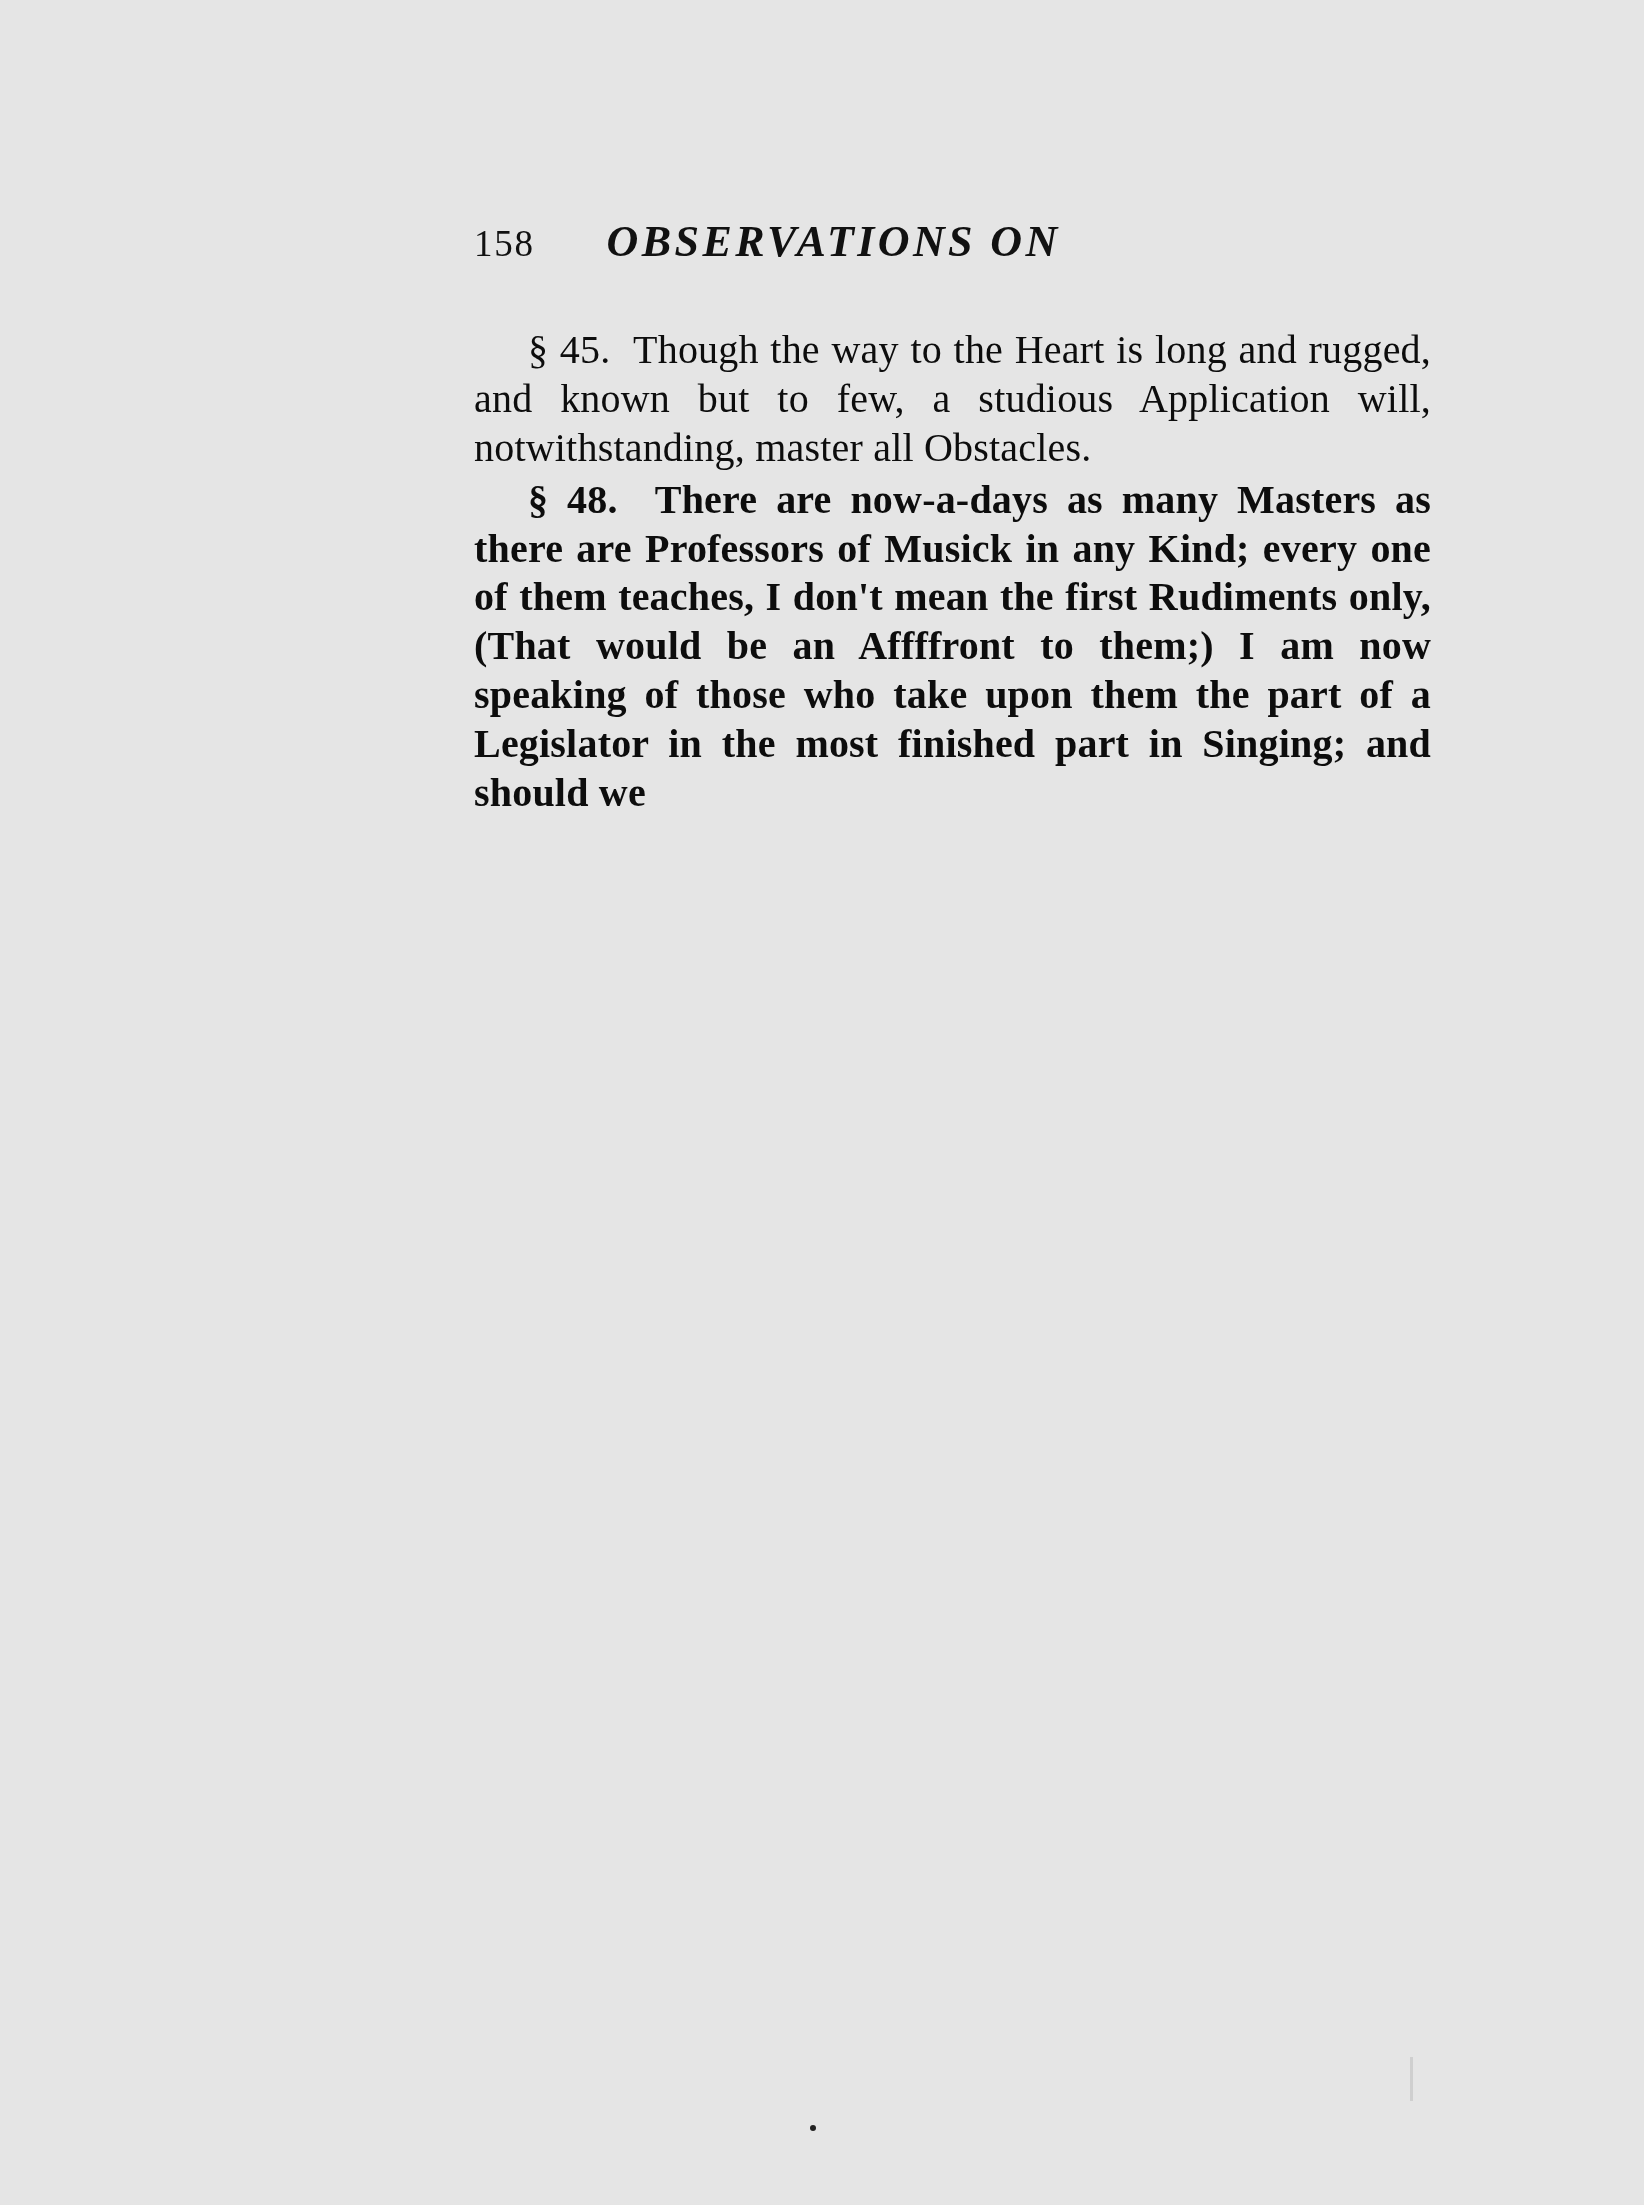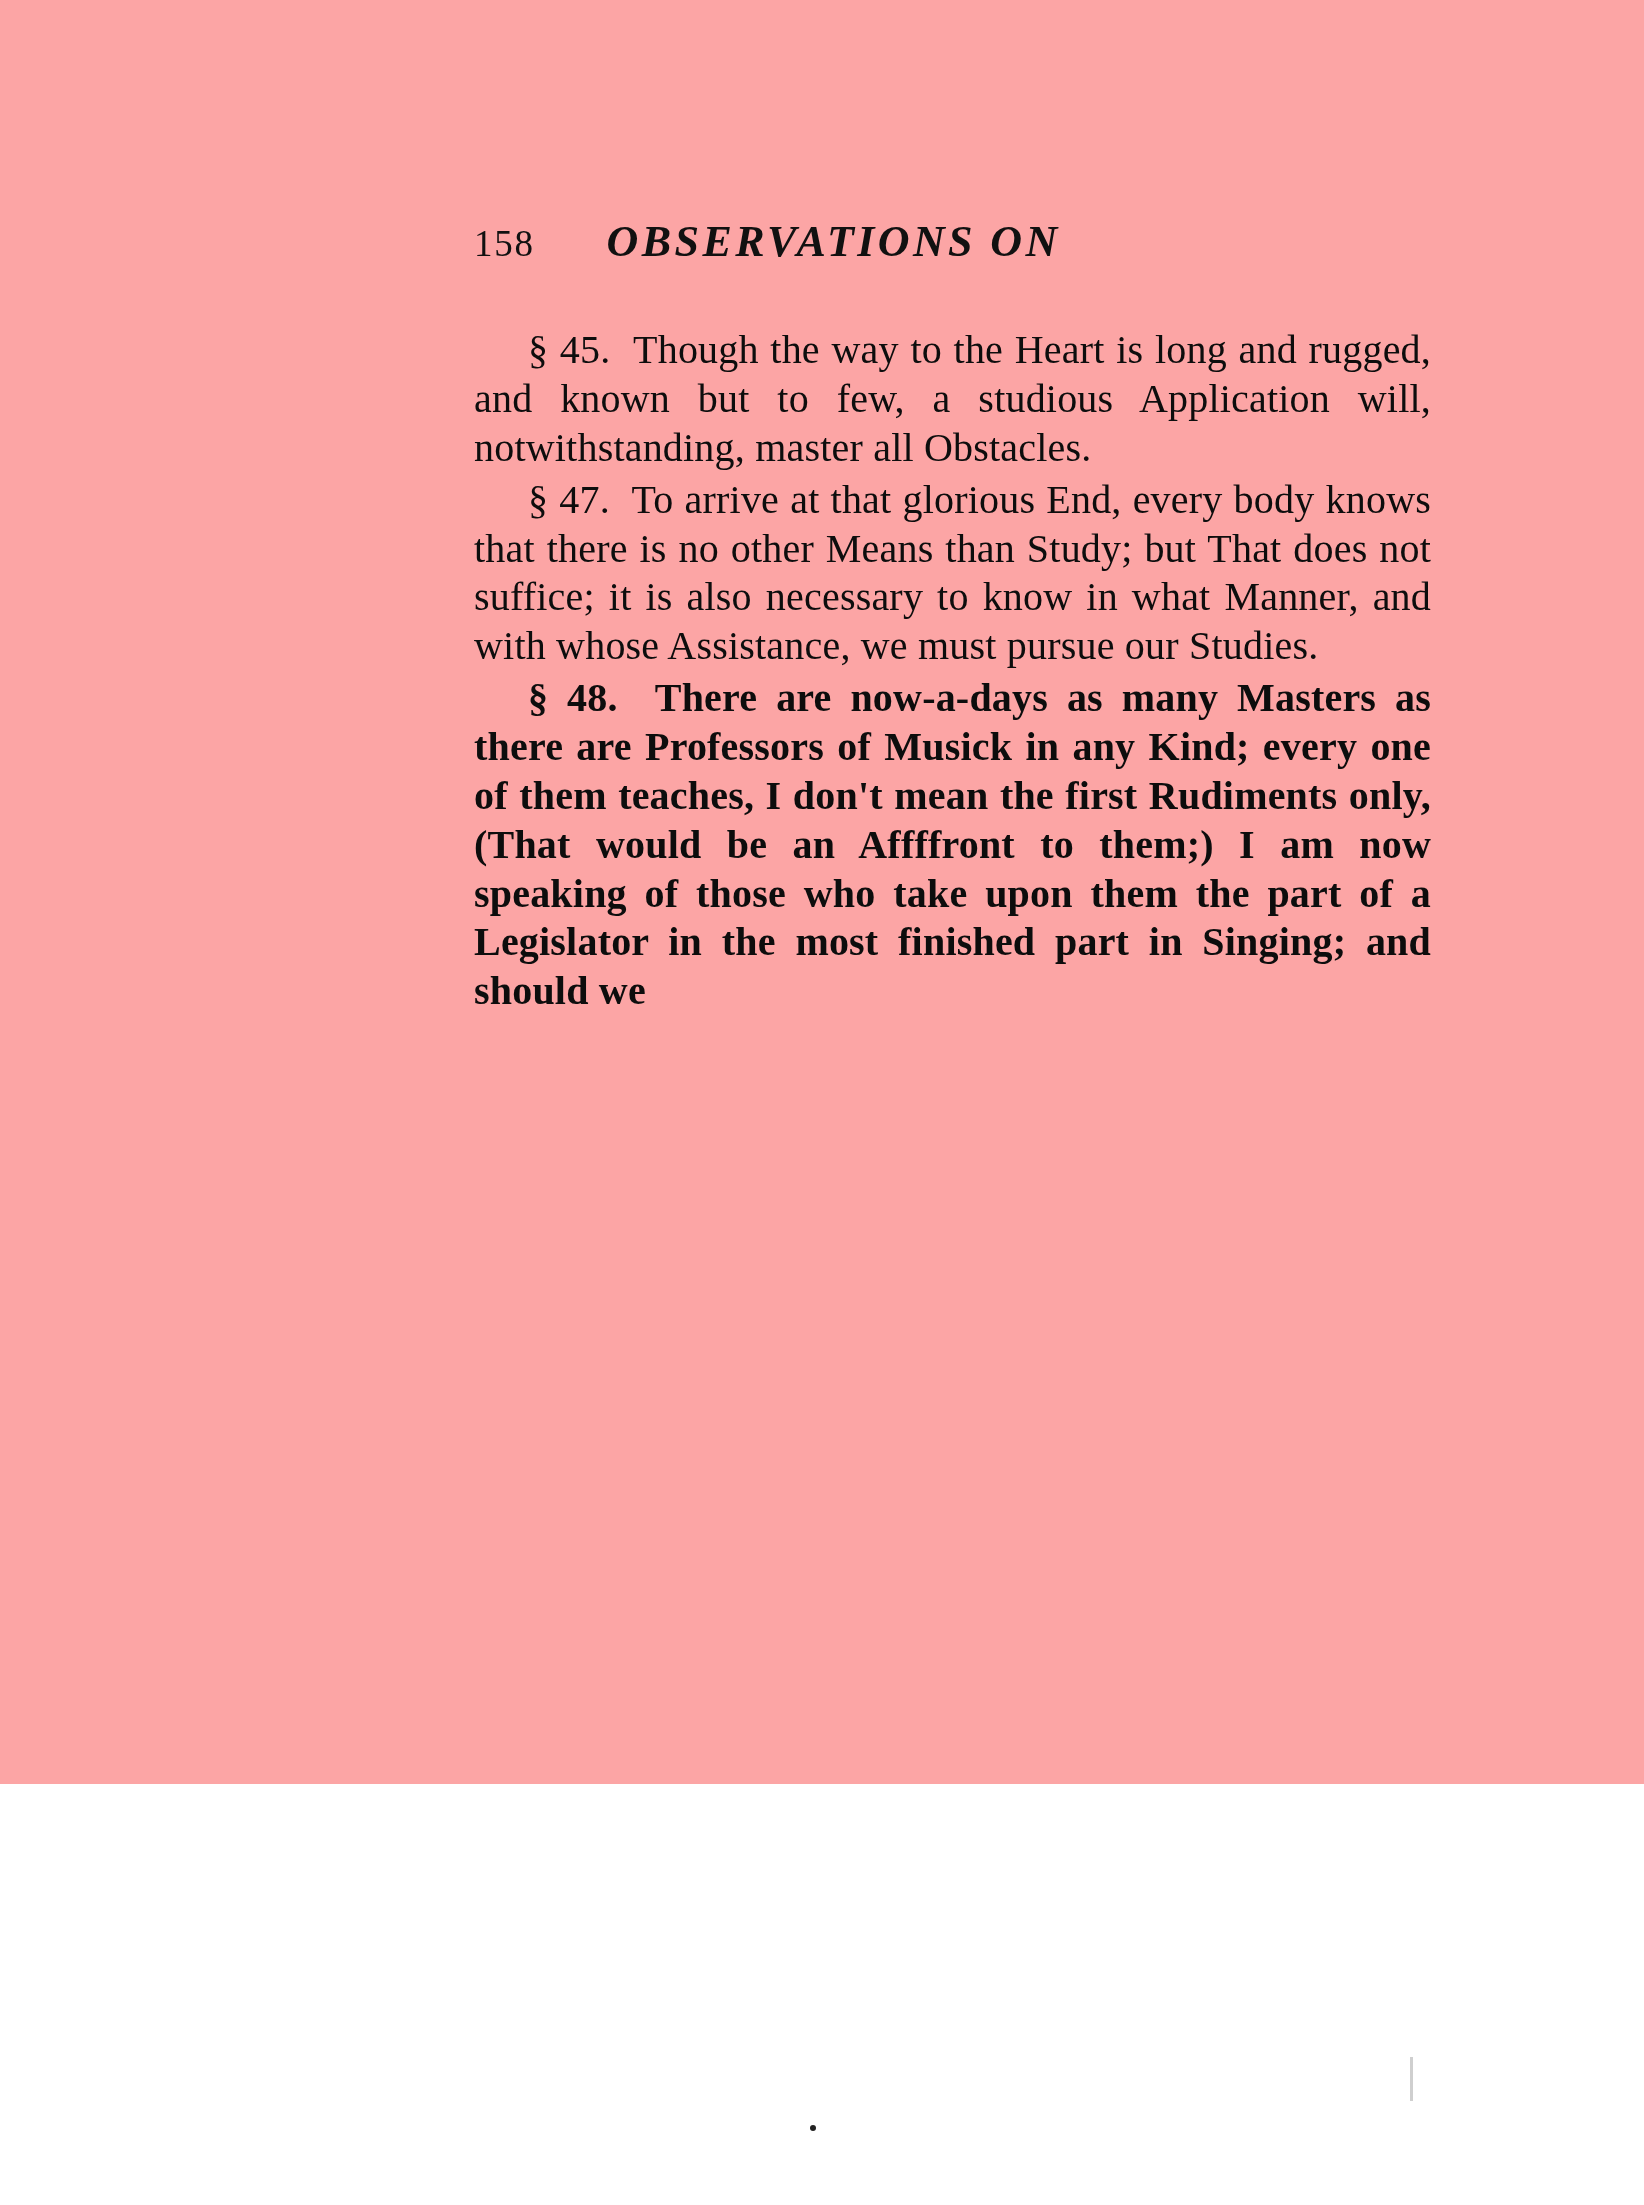--- a/index.html
+++ b/index.html
@@ -12,22 +12,22 @@
     height: 2205px;
     font-family: "Liberation Serif", serif;
     color: #000000;
     position: relative;
     overflow: hidden;
   }
   .page {
     position: absolute;
     left: 0; top: 0;
     width: 1645px;
-    height: 1784px;
-    background: #fca5a5;
+    height: 2205px;
+    background: #e5e5e5;
   }
   .content {
     position: absolute;
     left: 474px;
     top: 216px;
     width: 957px;
   }
   .header-line {
     display: flex;
     align-items: baseline;
@@ -93,21 +93,20 @@
 
   <div class="content">
 
     <div class="header-line">
       <span class="folio">158</span>
       <span class="running-head">OBSERVATIONS ON</span>
     </div>
 
     <div class="body-text">
         <p class="indented">§ 45.&nbsp; Though the way to the Heart is long and rugged, and known but to few, a studious Application will, notwithstanding, master all Obstacles.</p>
-        <p class="indented">§ 47.&nbsp; To arrive at that glorious End, every body knows that there is no other Means than Study; but That does not suffice; it is also necessary to know in what Manner, and with whose Assistance, we must pursue our Studies.</p>
         <p class="indented">§ 48.&nbsp; There are now-a-days as many Masters as there are Professors of Musick in any Kind; every one of them teaches, I don't mean the first Rudiments only, (That would be an Affffront to them;) I am now speaking of those who take upon them the part of a Legislator in the most finished part in Singing; and should we</p>
       </div>
 
   </div>
 
   <div class="edge-mark"></div>
   <div class="stray-mark"></div>
 
 </div>
 

